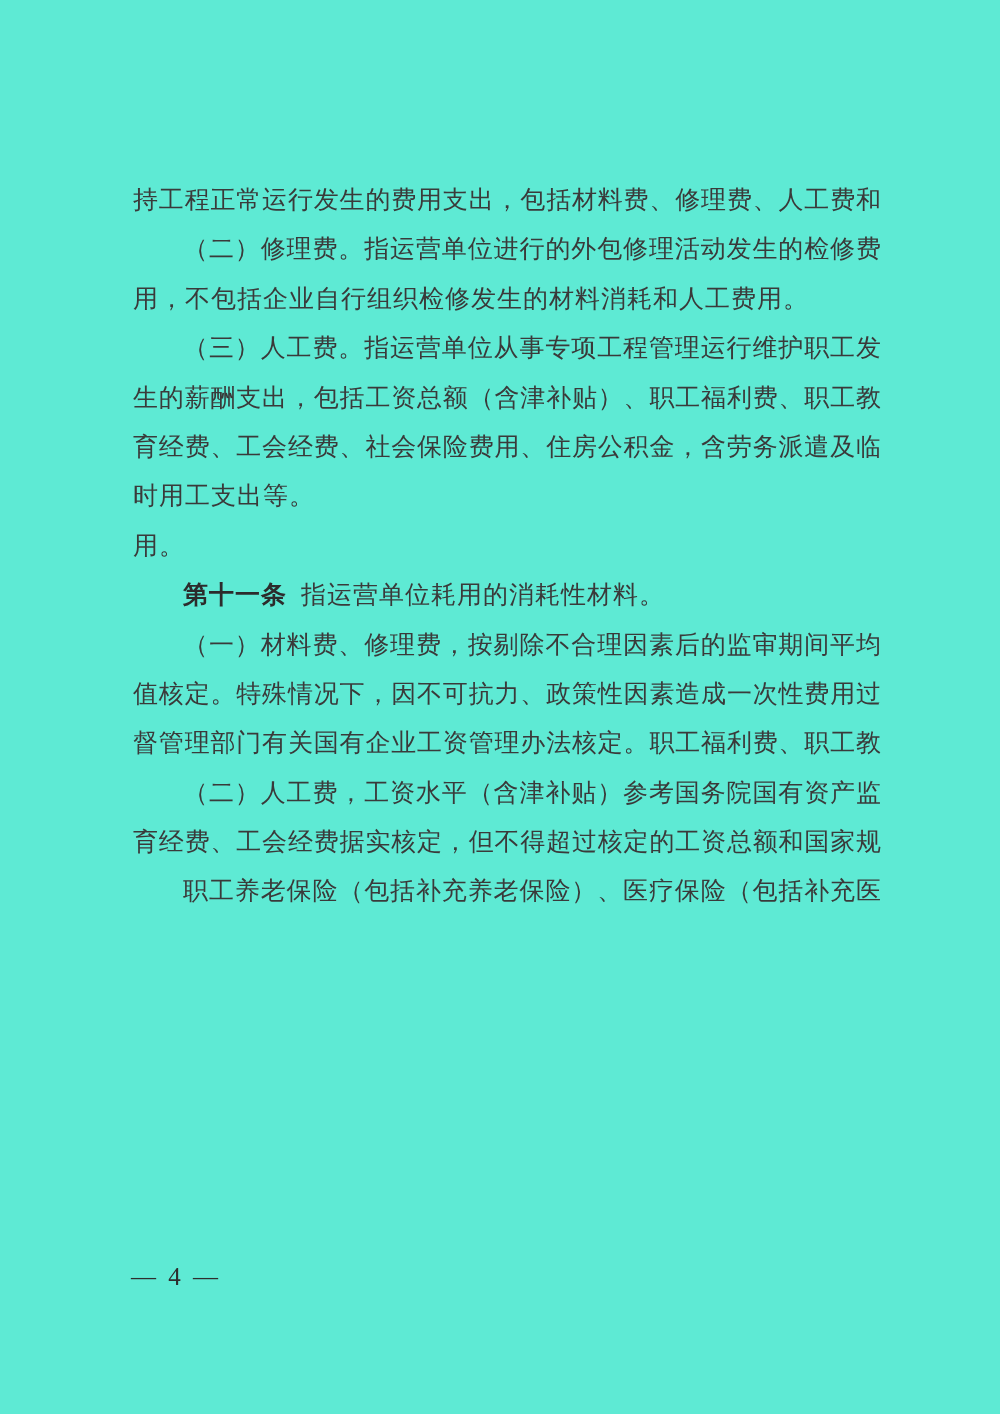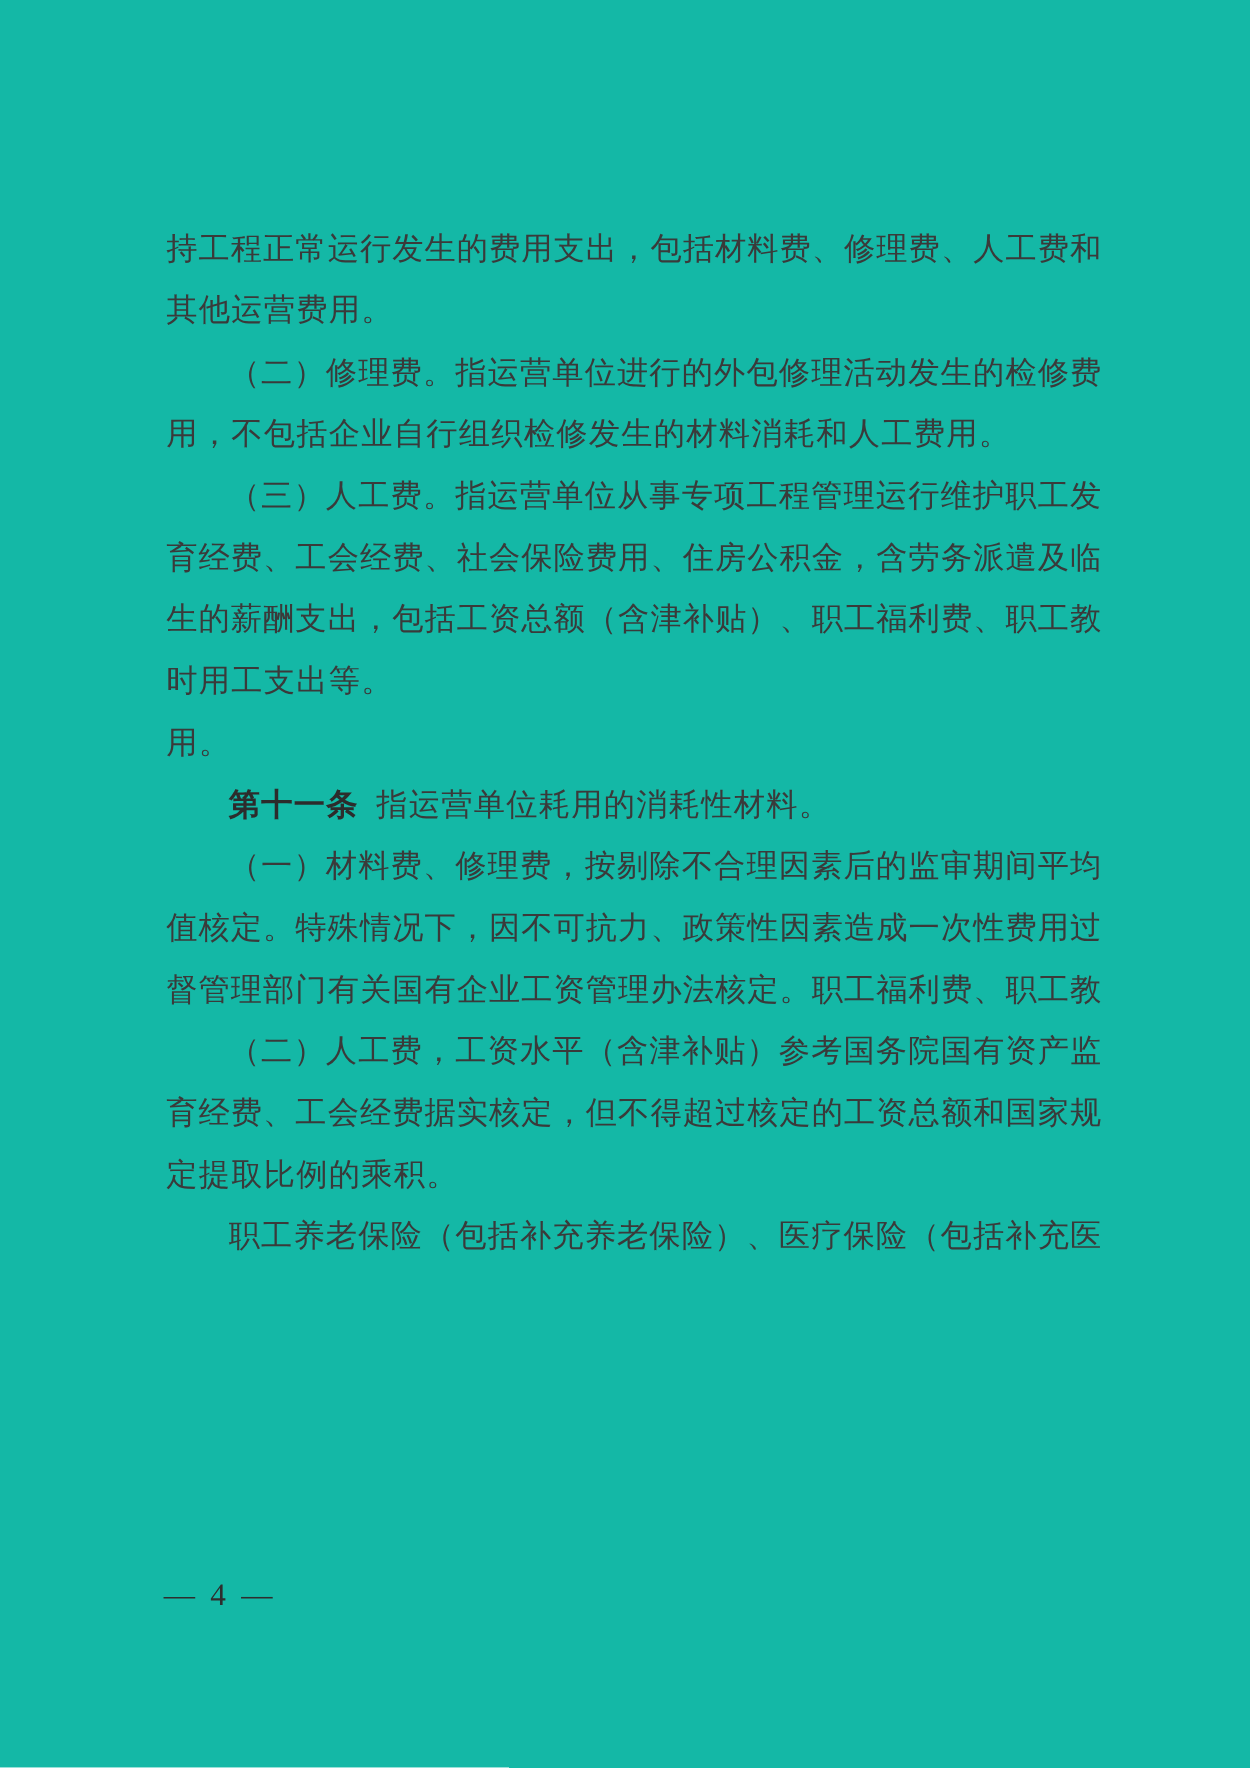--- a/index.html
+++ b/index.html
@@ -4,21 +4,21 @@
 <style>
   html, body {
     margin: 0;
     padding: 0;
     background: #ffffff;
   }
   .page {
     position: relative;
     width: 1000px;
     height: 1414px;
-    background: #14b8a6;
+    background: #5eead4;
     overflow: hidden;
     font-family: "Liberation Serif", "DejaVu Serif", serif;
   }
   .body-text {
     position: absolute;
     left: 133px;
     top: 175px;
     width: 748px;
     font-size: 25px;
     color: #3a3a3a;
@@ -63,33 +63,32 @@
 </style>
 </head>
 <body>
 
 <div class="page">
 
   <div class="body-text">
 
     <div>
       <div class="line jl">持工程正常运行发生的费用支出，包括材料费、修理费、人工费和</div>
-      <div class="line el">其他运营费用。</div>
     </div>
 
 
     <div>
       <div class="line jl ind">（二）修理费。指运营单位进行的外包修理活动发生的检修费</div>
       <div class="line el">用，不包括企业自行组织检修发生的材料消耗和人工费用。</div>
     </div>
 
     <div>
       <div class="line jl ind">（三）人工费。指运营单位从事专项工程管理运行维护职工发</div>
+      <div class="line jl">生的薪酬支出，包括工资总额（含津补贴）、职工福利费、职工教</div>
       <div class="line jl">育经费、工会经费、社会保险费用、住房公积金，含劳务派遣及临</div>
-      <div class="line jl">生的薪酬支出，包括工资总额（含津补贴）、职工福利费、职工教</div>
       <div class="line el">时用工支出等。</div>
     </div>
 
     <div>
       <div class="line el">用。</div>
     </div>
 
     <div>
       <div class="line el ind">
         <span class="art-num">第十一条</span><span class="art-text">指运营单位耗用的消耗性材料。</span>
@@ -98,21 +97,20 @@
 
     <div>
       <div class="line jl ind">（一）材料费、修理费，按剔除不合理因素后的监审期间平均</div>
       <div class="line jl">值核定。特殊情况下，因不可抗力、政策性因素造成一次性费用过</div>
     </div>
 
     <div>
       <div class="line jl">督管理部门有关国有企业工资管理办法核定。职工福利费、职工教</div>
       <div class="line jl ind">（二）人工费，工资水平（含津补贴）参考国务院国有资产监</div>
       <div class="line jl">育经费、工会经费据实核定，但不得超过核定的工资总额和国家规</div>
-      <div class="line el">定提取比例的乘积。</div>
     </div>
 
     <div>
       <div class="line jl ind">职工养老保险（包括补充养老保险）、医疗保险（包括补充医</div>
     </div>
 
   </div>
 
   <div class="page-num">— 4 —</div>
 

